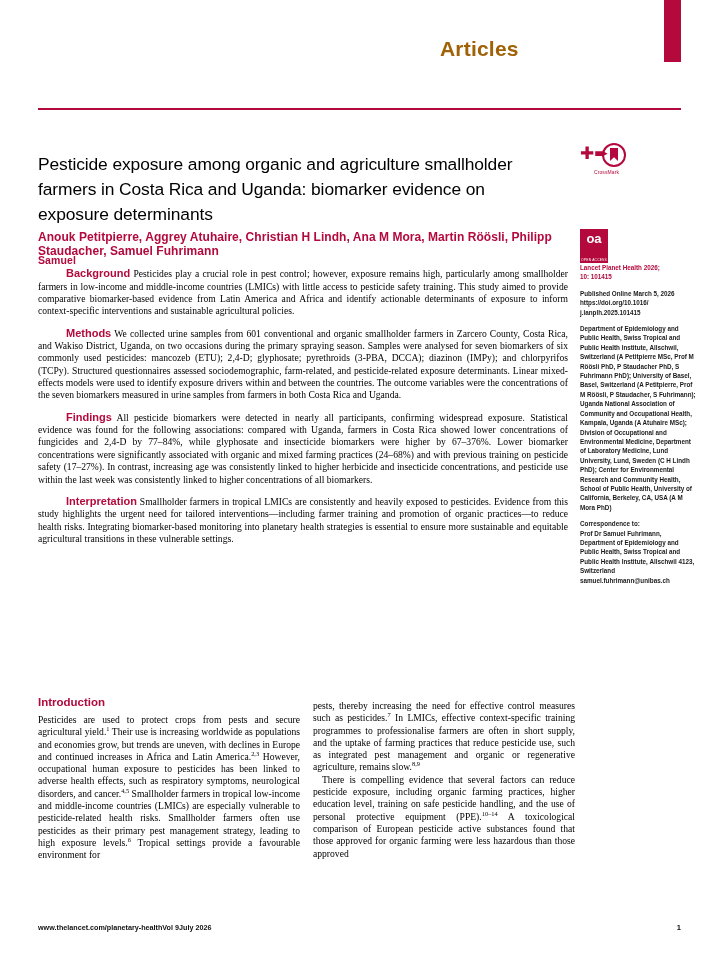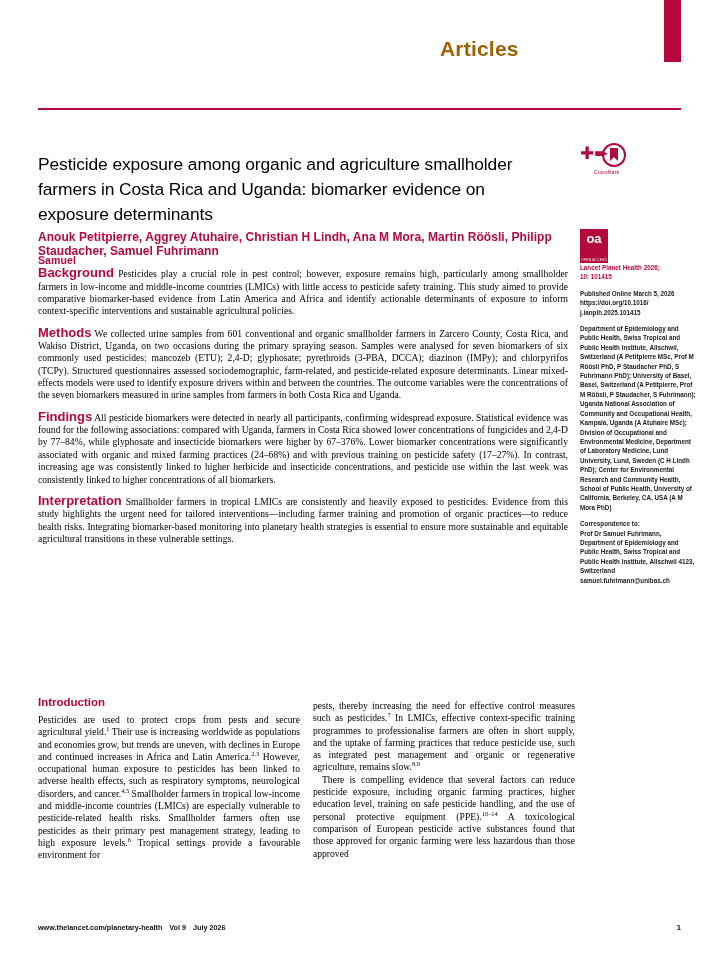--- a/index.html
+++ b/index.html
@@ -168,22 +168,23 @@
     margin-bottom: 1px;
     letter-spacing: 0.1px;
   }
   .summary p {
     margin: 0 0 9px 0;
     text-align: justify;
   }
   .lead {
     font-family: "Liberation Sans", sans-serif;
     font-weight: bold;
-    font-size: 13px;
-    color: #B3093C;
+    font-size: 11px;
+    color: #B3093C;
+    margin-left: 28px;
   }
   .lead-black {
     font-weight: bold;
   }
 
   
   .intro-heading {
     position: absolute;
     top: 696px;
     left: 38px;
@@ -246,21 +247,21 @@
     left: 38px;
     width: 643px;
     font-family: "Liberation Sans", sans-serif;
     font-size: 7.2px;
     font-weight: bold;
     color: #111;
     display: flex;
     justify-content: space-between;
     align-items: baseline;
   }
-  .footer .f-left span { margin-right: 7px; }
+  .footer .f-left span { }
   .footer .f-right { font-size: 7.6px; }
 </style>
 </head>
 <body>
 
 <div class="header-bar"></div>
 <div class="header-label">Articles</div>
 <div class="header-rule"></div>
 
 <h1 class="title">Pesticide exposure among organic and agriculture smallholder farmers in Costa Rica and Uganda: biomarker evidence on exposure determinants</h1>

